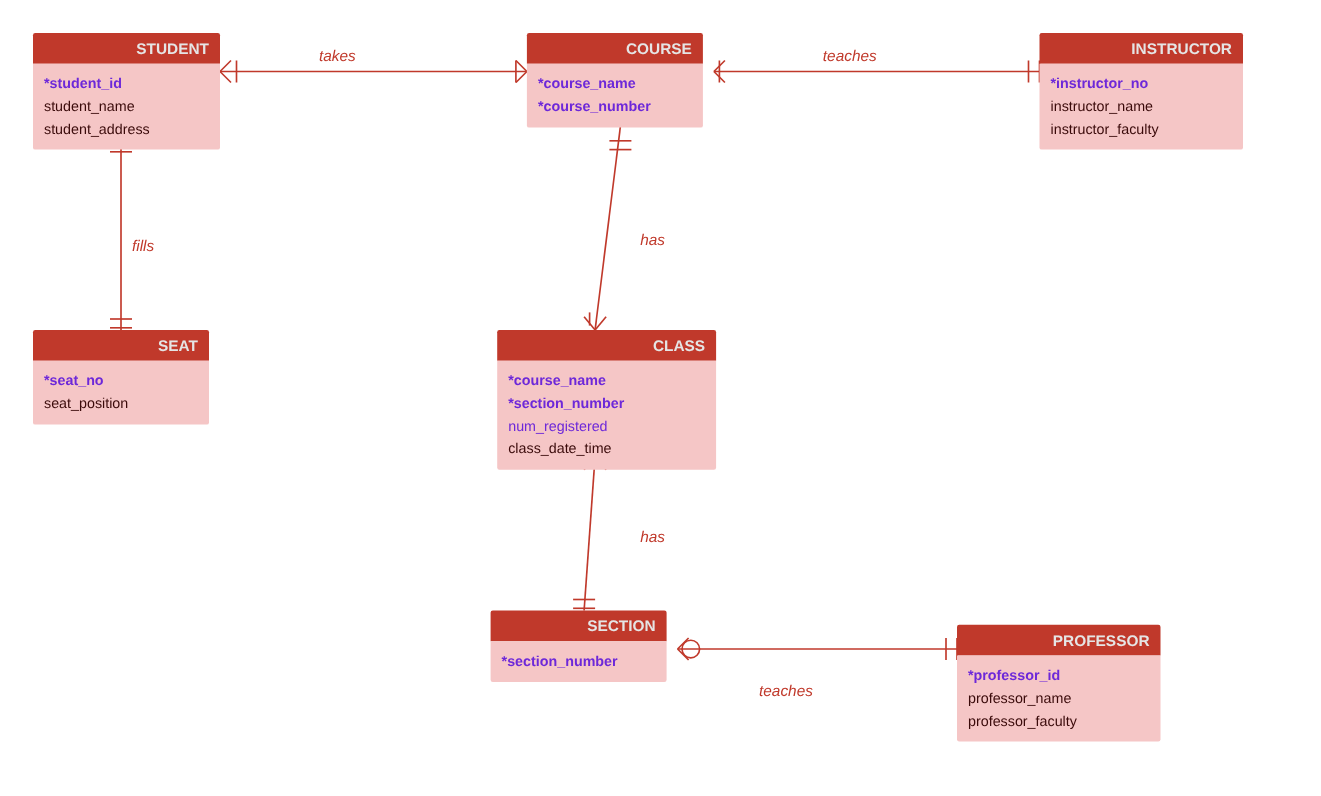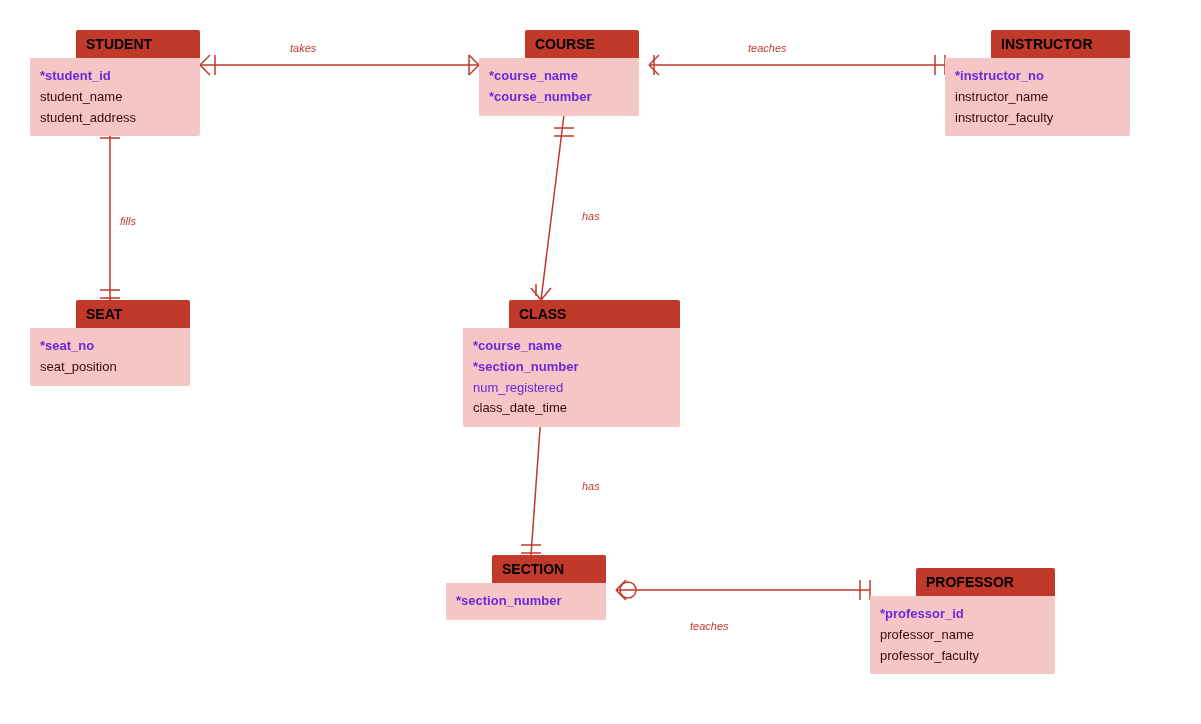--- a/index.html
+++ b/index.html
@@ -16,27 +16,26 @@
       width: 1201px;
       height: 724px;
       background: #fff;
     }
     .entity {
       position: absolute;
       min-width: 160px;
     }
     .entity-header {
       background: #c0392b;
-      color: #000000;
+      color: #e5e5e5;
       font-weight: bold;
       font-size: 14px;
-      text-align: left;
+      text-align: right;
       padding: 6px 10px;
       border-radius: 2px 2px 0 0;
-      margin-left: 46px;
     }
     .entity-body {
       background: #f5c6c6;
       padding: 8px 10px;
       font-size: 13px;
       color: #3a0a0a;
       border-radius: 0 0 2px 2px;
       line-height: 1.6;
     }
     .entity-body .pk {
@@ -49,21 +48,21 @@
     svg.lines {
       position: absolute;
       top: 0; left: 0;
       width: 1201px;
       height: 724px;
       pointer-events: none;
     }
     .rel-label {
       position: absolute;
       color: #c0392b;
-      font-size: 11px;
+      font-size: 14px;
       font-style: italic;
     }
   </style>
 </head>
 <body>
 
 <div class="diagram-container">
 
   <svg class="lines">
 
@@ -152,21 +151,21 @@
   </div>
 
   <div class="entity" style="left:30px; top:300px; width:160px;">
     <div class="entity-header">SEAT</div>
     <div class="entity-body">
       <div><span class="pk">*seat_no</span></div>
       <div>seat_position</div>
     </div>
   </div>
 
-  <div class="entity" style="left:463px; top:300px; width:217px;">
+  <div class="entity" style="left:452px; top:300px; width:199px;">
     <div class="entity-header">CLASS</div>
     <div class="entity-body">
       <div><span class="pk">*course_name</span></div>
       <div><span class="pk">*section_number</span></div>
       <div><span class="fk">num_registered</span></div>
       <div>class_date_time</div>
     </div>
   </div>
 
   <div class="entity" style="left:446px; top:555px; width:135px;">

